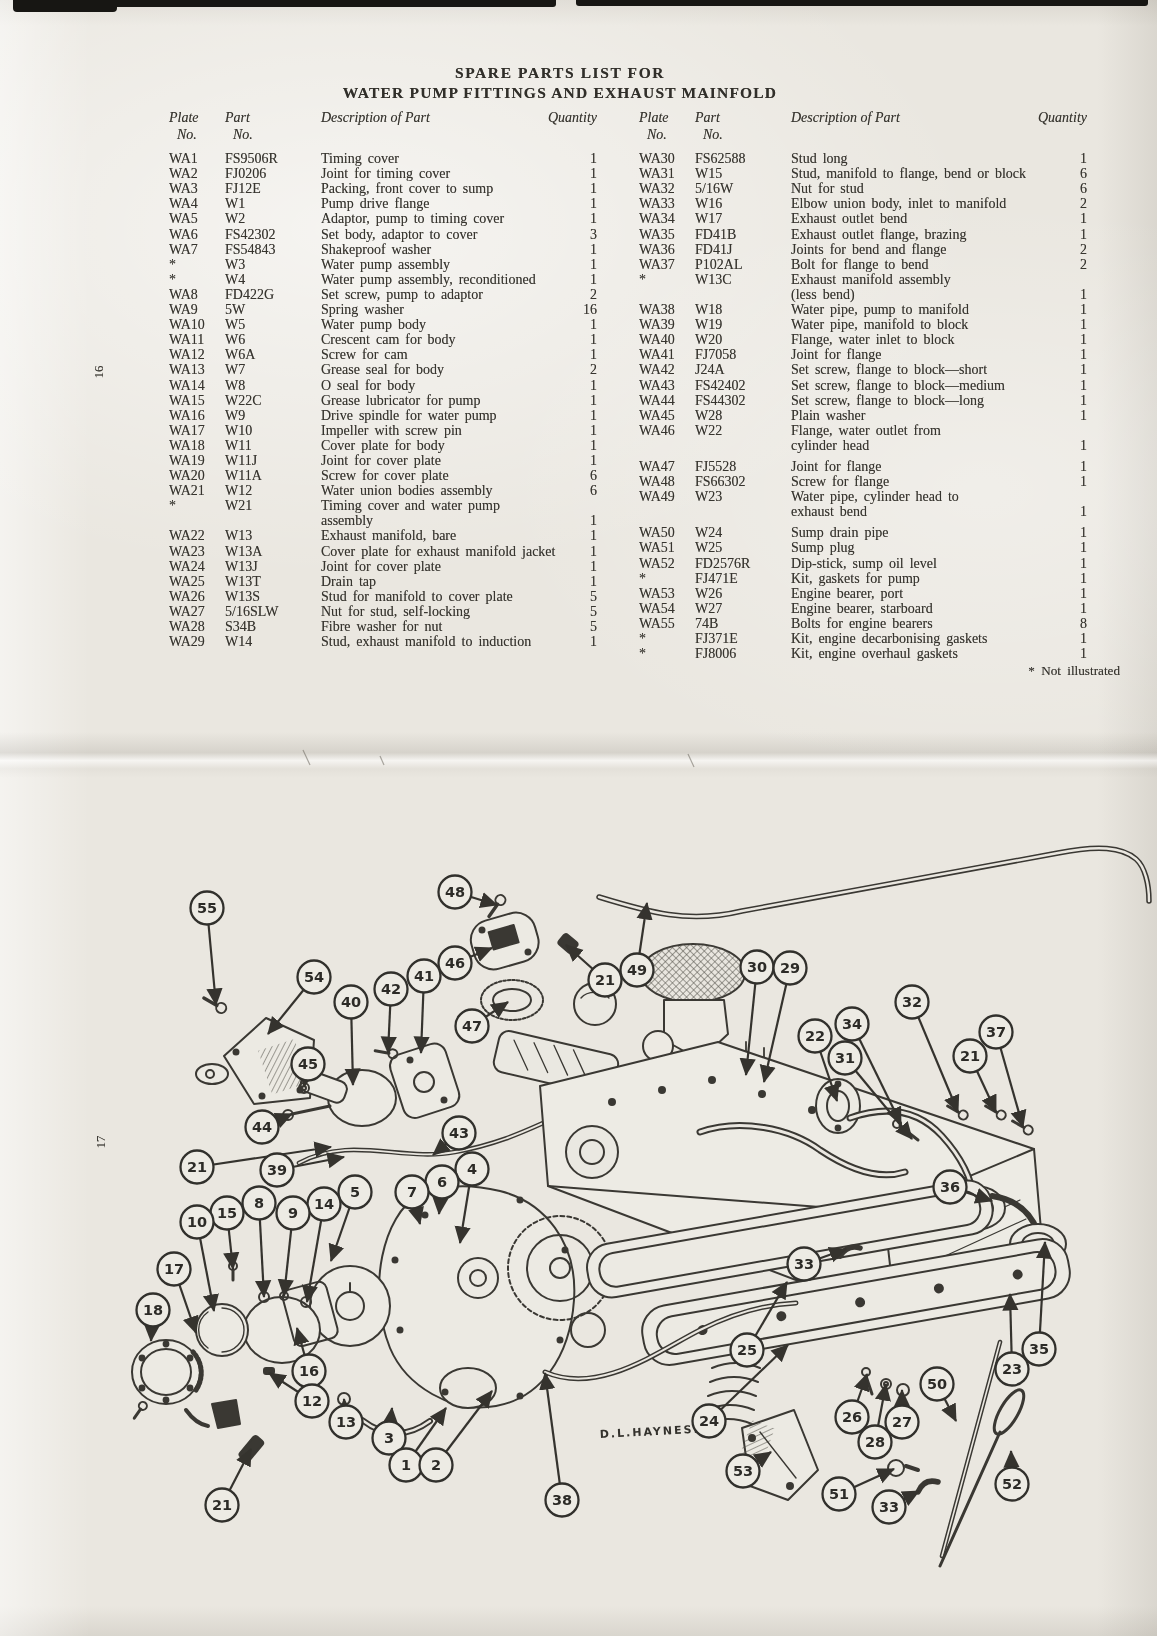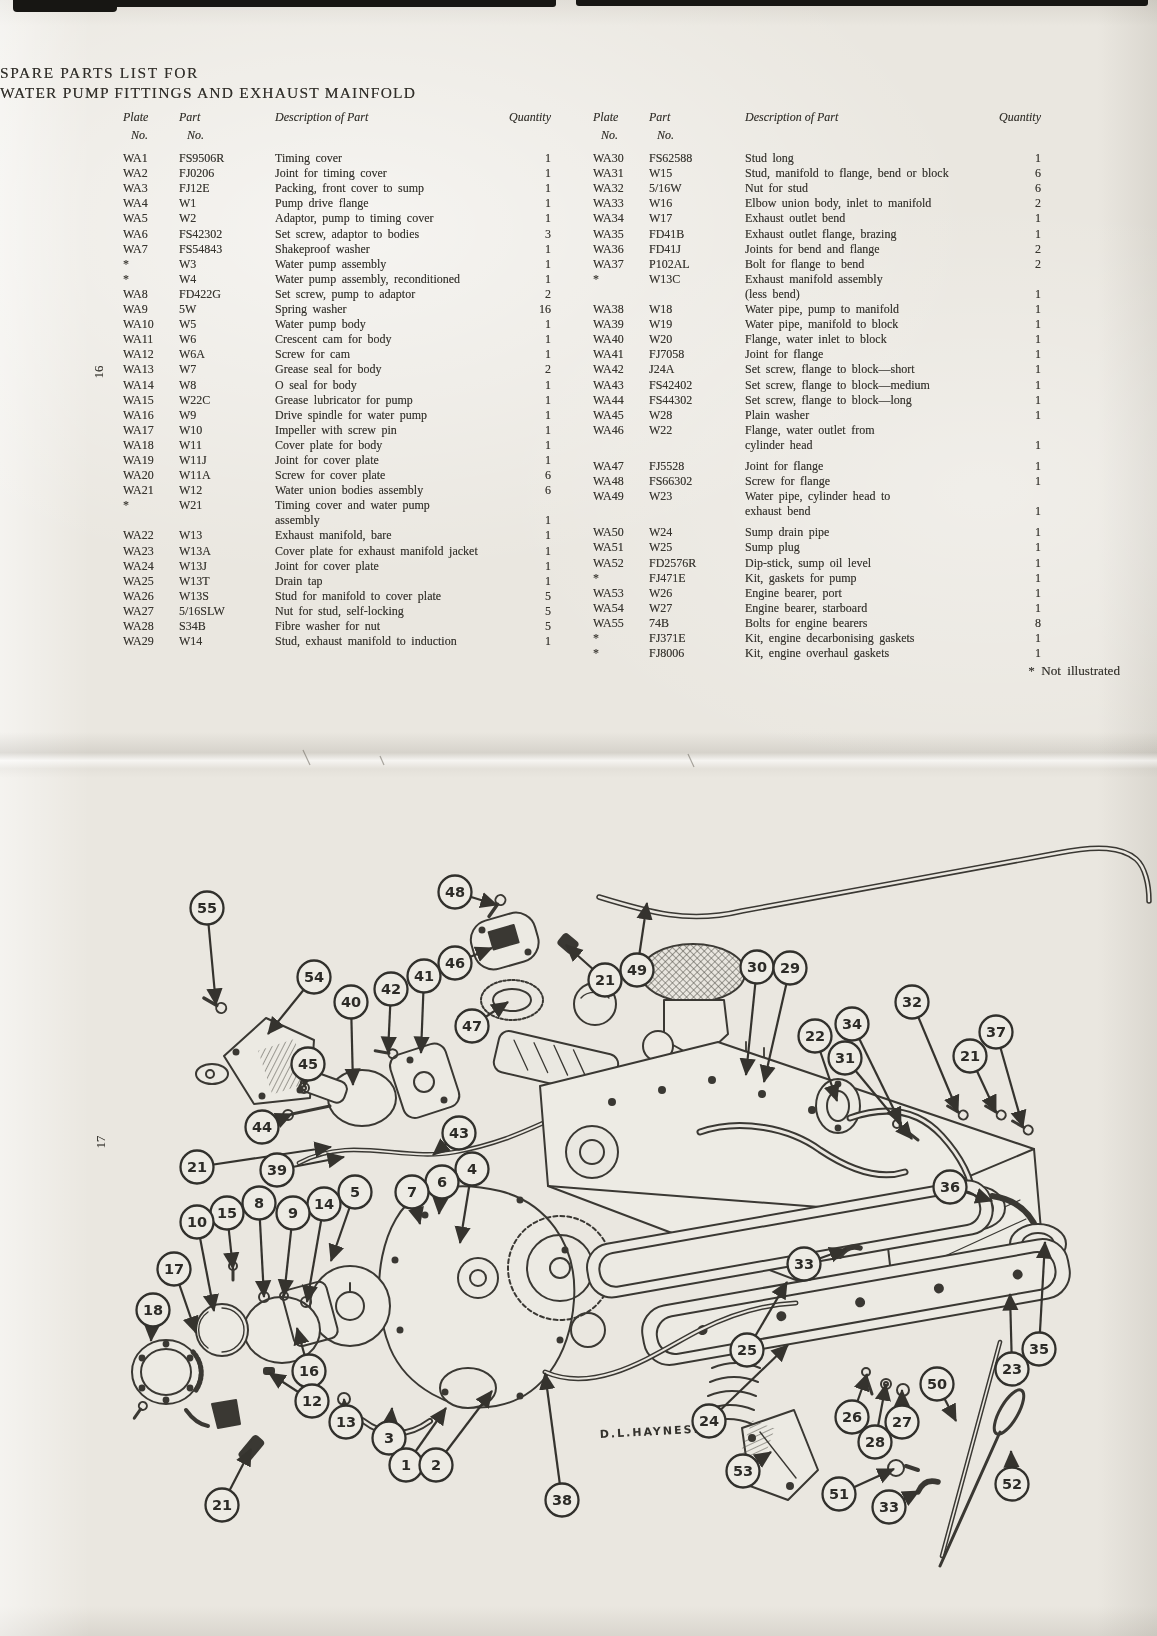--- a/index.html
+++ b/index.html
@@ -12,26 +12,26 @@
       linear-gradient(270deg, rgba(120,114,102,.14), rgba(120,114,102,0) 60px),
       linear-gradient(180deg, rgba(160,154,142,.20) 0px, rgba(160,154,142,0) 26px),
       linear-gradient(0deg, rgba(140,134,122,.18) 0px, rgba(140,134,122,0) 30px),
       #eae7e0;}
   #crease{position:absolute;left:0;top:732px;width:100%;height:46px;pointer-events:none;
     background:linear-gradient(180deg, rgba(110,104,94,0) 0%, rgba(110,104,94,.16) 45%, rgba(255,255,255,.55) 62%, rgba(110,104,94,.05) 80%, rgba(110,104,94,0) 100%);}
   .topedge{position:absolute;top:0;height:7px;background:#171613;border-radius:0 0 3px 3px;}
   #edge-a{left:13px;width:543px;}
   #edge-b{left:576px;width:572px;height:6px;}
   #edge-c{position:absolute;left:13px;top:0;width:104px;height:12px;background:#171613;border-radius:0 0 4px 4px;}
-  #title{position:absolute;left:0;top:64px;width:1120px;
-    font-weight:normal;color:#312f2a;text-shadow:0 0 .6px rgba(49,47,42,.6);}
+  #title{position:absolute;left:0;top:64px;width:1120px;text-align:center;
+    font-weight:bold;color:#312f2a;text-shadow:0 0 .6px rgba(49,47,42,.6);}
   #title .t1{font-size:15.5px;letter-spacing:1.6px;}
   #title .t2{font-size:15.5px;letter-spacing:1.2px;margin-top:2px;}
-  .ptable{position:absolute;top:110px;font-size:12px;line-height:15.1px;
-    text-shadow:0 0 .5px rgba(55,52,48,.5);}
+  .ptable{position:absolute;top:110px;font-size:14px;line-height:15.1px;
+    text-shadow:0 0 .5px rgba(55,52,48,.5);margin-left:46px;}
   #table-left{left:123px;width:428px;}
   #table-right{left:593px;width:448px;}
   .tgrid{display:grid;grid-template-columns:56px 96px 1fr 30px;}
   .thead{display:grid;grid-template-columns:56px 96px 1fr 30px;font-style:italic;margin-bottom:6px;}
   .thead .hl{display:block;}
   .thead .no{padding-left:8px;line-height:20px;}
   .hdesc{text-align:left;}
   .hqty{white-space:nowrap;justify-self:end;}
   .c-plate{grid-column:1;}
   .c-part{grid-column:2;}
@@ -93,21 +93,21 @@
         <div class="c-plate">WA4</div>
         <div class="c-part">W1</div>
         <div class="c-desc">Pump drive flange</div>
         <div class="c-qty">1</div>
         <div class="c-plate">WA5</div>
         <div class="c-part">W2</div>
         <div class="c-desc">Adaptor, pump to timing cover</div>
         <div class="c-qty">1</div>
         <div class="c-plate">WA6</div>
         <div class="c-part">FS42302</div>
-        <div class="c-desc">Set screw, adaptor to bodies</div>
+        <div class="c-desc">Set body, adaptor to cover</div>
         <div class="c-qty">3</div>
         <div class="c-plate">WA7</div>
         <div class="c-part">FS54843</div>
         <div class="c-desc">Shakeproof washer</div>
         <div class="c-qty">1</div>
         <div class="c-plate">*</div>
         <div class="c-part">W3</div>
         <div class="c-desc">Water pump assembly</div>
         <div class="c-qty">1</div>
         <div class="c-plate">*</div>

